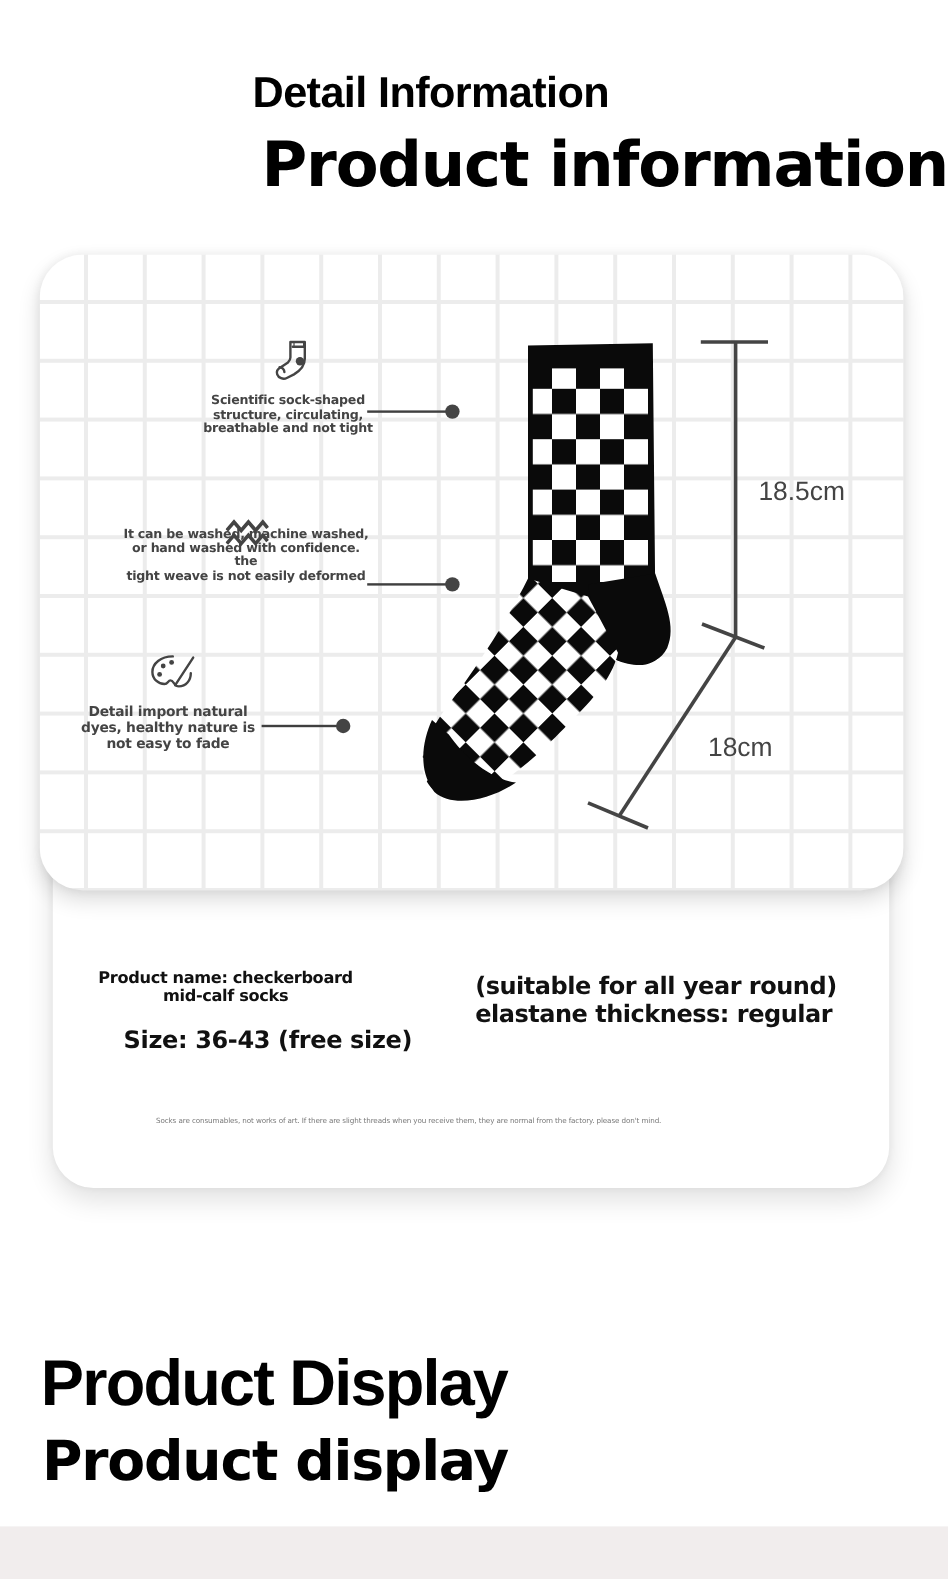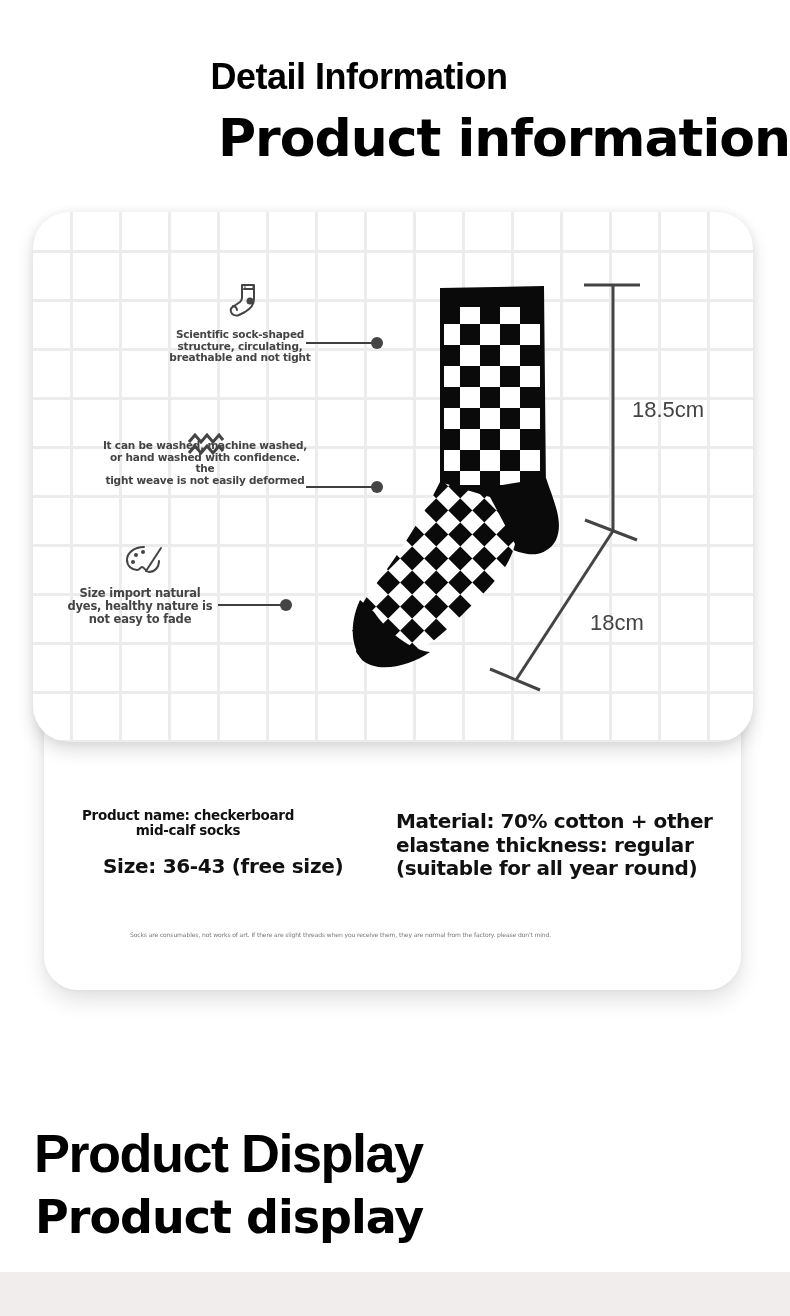--- a/index.html
+++ b/index.html
@@ -122,21 +122,21 @@
 <svg class="abs feature-icon" style="left:124px;top:544px;" width="40" height="32" viewBox="0 0 40 32">
   <g fill="none" stroke="#444" stroke-width="2" stroke-linecap="round">
     <path d="M20 3 C10 3 3 9 3 16 c0 6 5 10 10 10 c3 0 3 -3 5 -3 c3 0 3 5 7 5 c6 0 10 -5 10 -11"></path>
     <line x1="37" y1="4" x2="22" y2="27"></line>
   </g>
   <circle cx="12" cy="11" r="2" fill="#444"></circle>
   <circle cx="19" cy="8" r="2" fill="#444"></circle>
   <circle cx="9" cy="18" r="2" fill="#444"></circle>
 </svg>
 <div class="abs feature-text" style="left:60px;top:587px;width:160px;font-size:11.5px;line-height:13px;">
-  <div>Size import natural</div>
+  <div>Detail import natural</div>
   <div>dyes, healthy nature is</div>
   <div>not easy to fade</div>
 </div>
 <div class="abs leader" style="left:218px;top:604px;width:66px;"></div>
 <div class="abs dot" style="left:280px;top:599px;"></div>
 
 <svg class="abs" style="left:340px;top:282px;" width="230" height="390" viewBox="0 0 230 390">
   <defs>
     <pattern id="chkLeg" x="0" y="0" width="40" height="42" patternUnits="userSpaceOnUse">
       <rect width="40" height="42" fill="#fff"></rect>
@@ -174,22 +174,21 @@
 </svg>
 <div class="abs dim-label" style="left:632px;top:397px;">18.5cm</div>
 <div class="abs dim-label" style="left:590px;top:610px;">18cm</div>
 
 <div class="abs info-small" style="left:74px;top:808px;width:228px;">
   <div>Product name: checkerboard</div>
   <div>mid-calf socks</div>
 </div>
 <div class="abs info-size" style="left:103px;top:854px;">Size: 36-43 (free size)</div>
 <div class="abs info-material" style="left:396px;top:810px;">
-  <div>Material: 70% cotton + other</div>
+  <div>(suitable for all year round)</div>
   <div>elastane thickness: regular</div>
-  <div>(suitable for all year round)</div>
 </div>
 <div class="abs disclaimer" style="left:130px;top:931px;">Socks are consumables, not works of art. If there are slight threads when you receive them, they are normal from the factory. please don't mind.</div>
 
 <div class="abs h-display1">Product Display</div>
 <div class="abs h-display2">Product display</div>
 
 <div class="abs bottom-strip"></div>
 
 </body></html>

